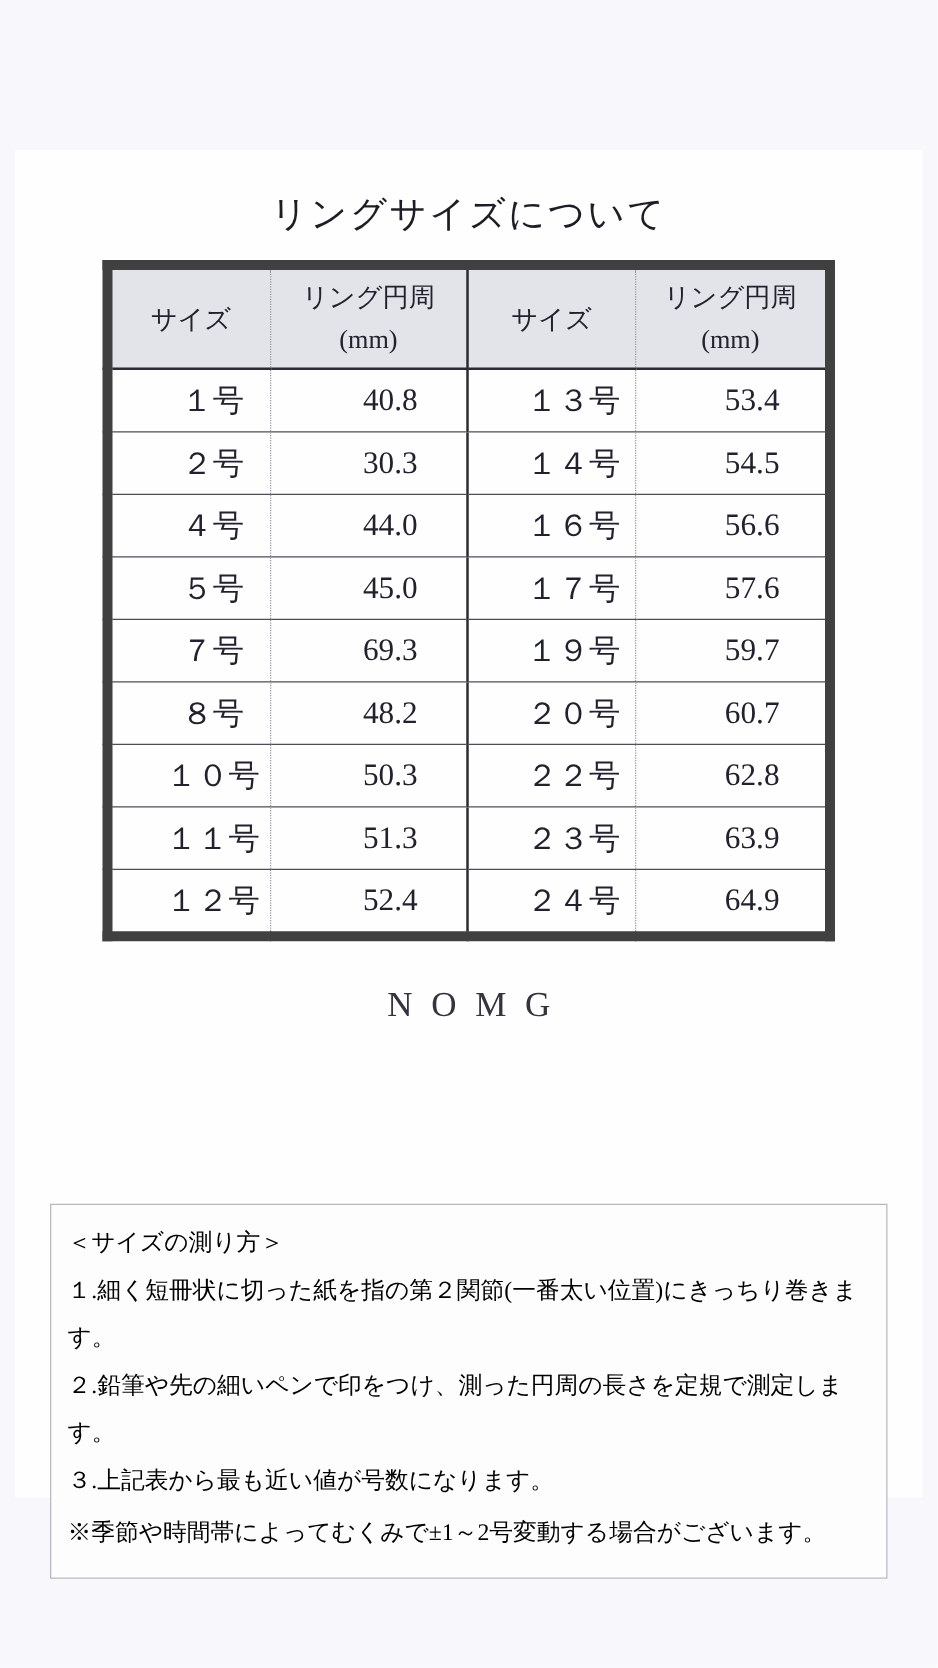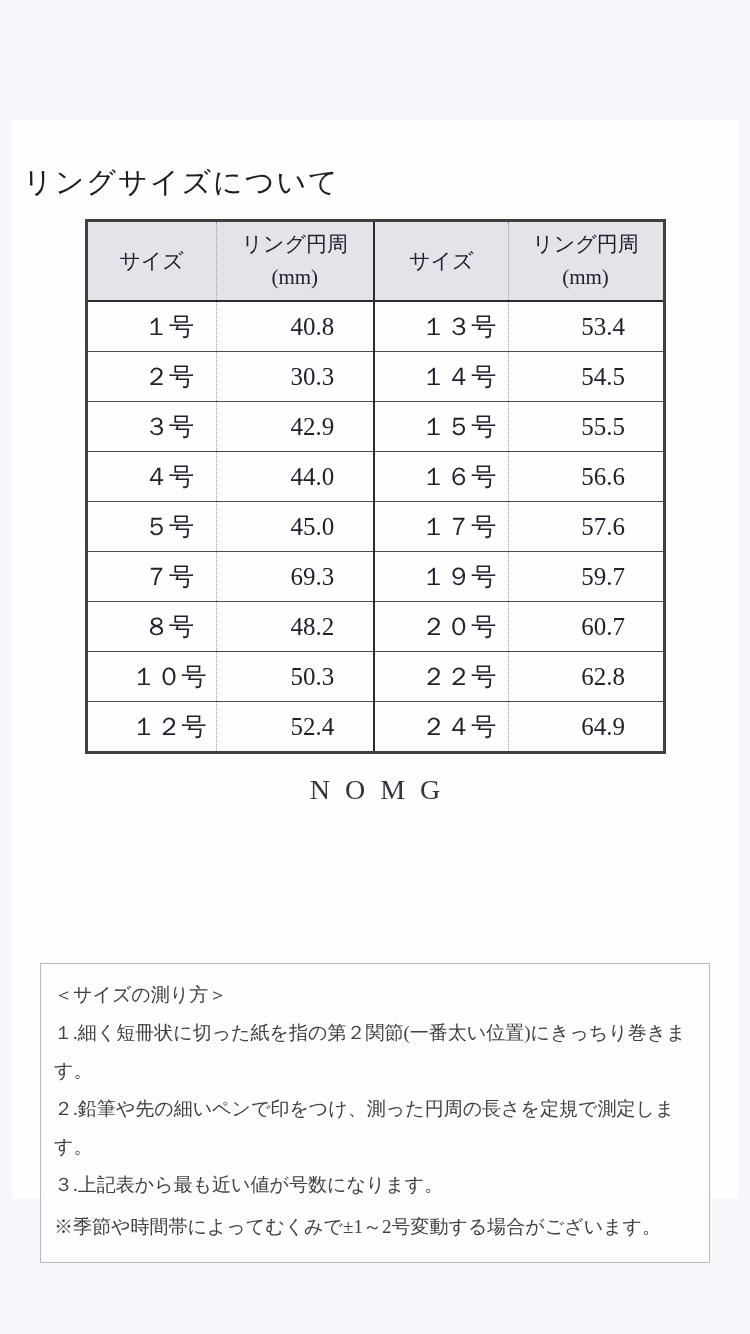--- a/index.html
+++ b/index.html
@@ -16,33 +16,34 @@
   }
   .card {
     position: absolute;
     left: 12px;
     top: 120px;
     width: 726px;
     height: 1078px;
     background: #fefefe;
   }
   .page-title {
-    margin: 11px;
+    margin: 0;
     padding-top: 32px;
+    text-align: center;
     font-size: 29px;
     font-weight: normal;
     letter-spacing: 2px;
     color: #1d1d26;
   }
   table.size-table {
     border-collapse: collapse;
     margin: 16px auto 0 auto;
     table-layout: fixed;
     width: 578px;
-    border: 3px solid #404040;
+    border: 8px solid #404040;
   }
   .size-table col.c-size-l   { width: 130px; }
   .size-table col.c-circ-l   { width: 158px; }
   .size-table col.c-size-r   { width: 134px; }
   .size-table col.c-circ-r   { width: 156px; }
   .size-table th {
     background: #e3e3ea;
     height: 76px;
     font-size: 21px;
     font-weight: normal;
@@ -67,38 +68,38 @@
   .size-table td:nth-child(1),
   .size-table td:nth-child(3) {
     border-right: 1px dotted #9a9aa5;
   }
   .size-table th:nth-child(2),
   .size-table td:nth-child(2) {
     border-right: 2px solid #2b2b33;
   }
   .size-cell { font-size: 24px; }
   .brand {
-    margin-top: 20px;
+    margin-top: 36px;
     text-align: center;
     font-size: 28px;
     letter-spacing: 15px;
     text-indent: 15px;
     color: #34343f;
   }
   .howto-box {
     position: absolute;
     left: 28px;
     top: 843px;
     width: 642px;
     border: 1px solid #b8b8c2;
     background: #fdfdfe;
     padding: 12px 13px 16px 13px;
     font-size: 19px;
     line-height: 38px;
-    color: #404040;
+    color: #000000;
   }
   .howto-heading { }
   .howto-step { }
   .howto-note { margin-top: 4px; }
 </style>
 </head>
 <body>
 
 <div class="card">
 
@@ -132,26 +133,20 @@
         <td class="size-cell">１３号</td>
         <td>53.4</td>
       </tr>
       <tr>
         <td class="size-cell">２号</td>
         <td>30.3</td>
         <td class="size-cell">１４号</td>
         <td>54.5</td>
       </tr>
       <tr>
-        <td class="size-cell">３号</td>
-        <td>42.9</td>
-        <td class="size-cell">１５号</td>
-        <td>55.5</td>
-      </tr>
-      <tr>
         <td class="size-cell">４号</td>
         <td>44.0</td>
         <td class="size-cell">１６号</td>
         <td>56.6</td>
       </tr>
       <tr>
         <td class="size-cell">５号</td>
         <td>45.0</td>
         <td class="size-cell">１７号</td>
         <td>57.6</td>
@@ -168,20 +163,26 @@
         <td class="size-cell">２０号</td>
         <td>60.7</td>
       </tr>
       <tr>
         <td class="size-cell">１０号</td>
         <td>50.3</td>
         <td class="size-cell">２２号</td>
         <td>62.8</td>
       </tr>
       <tr>
+        <td class="size-cell">１１号</td>
+        <td>51.3</td>
+        <td class="size-cell">２３号</td>
+        <td>63.9</td>
+      </tr>
+      <tr>
         <td class="size-cell">１２号</td>
         <td>52.4</td>
         <td class="size-cell">２４号</td>
         <td>64.9</td>
       </tr>
     </tbody>
   </table>
 
   <div class="brand">NOMG</div>
 

